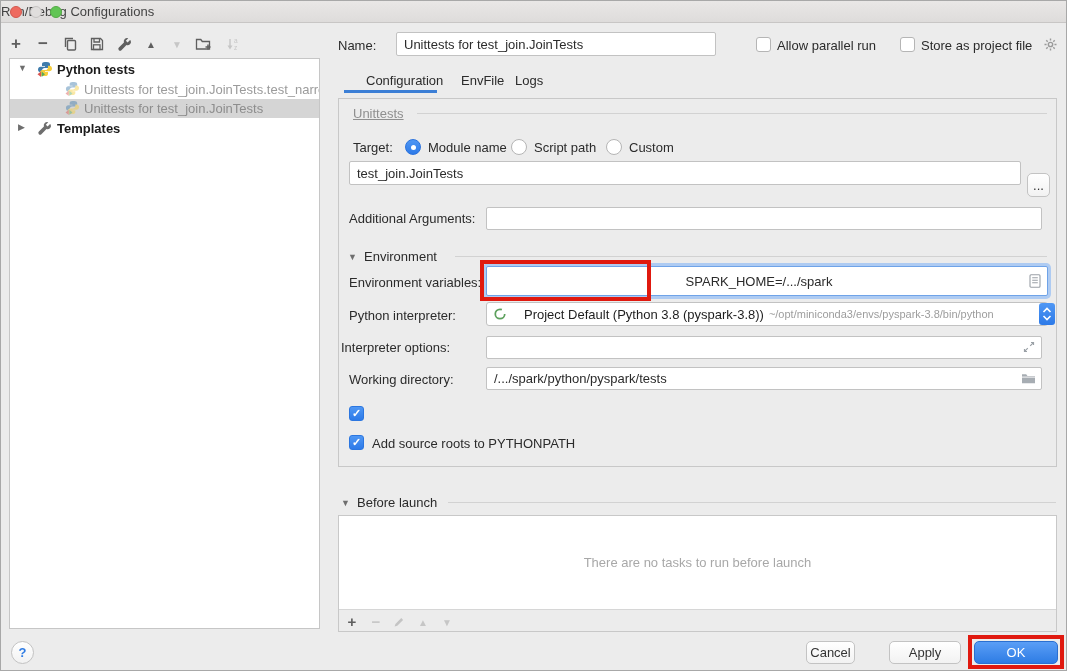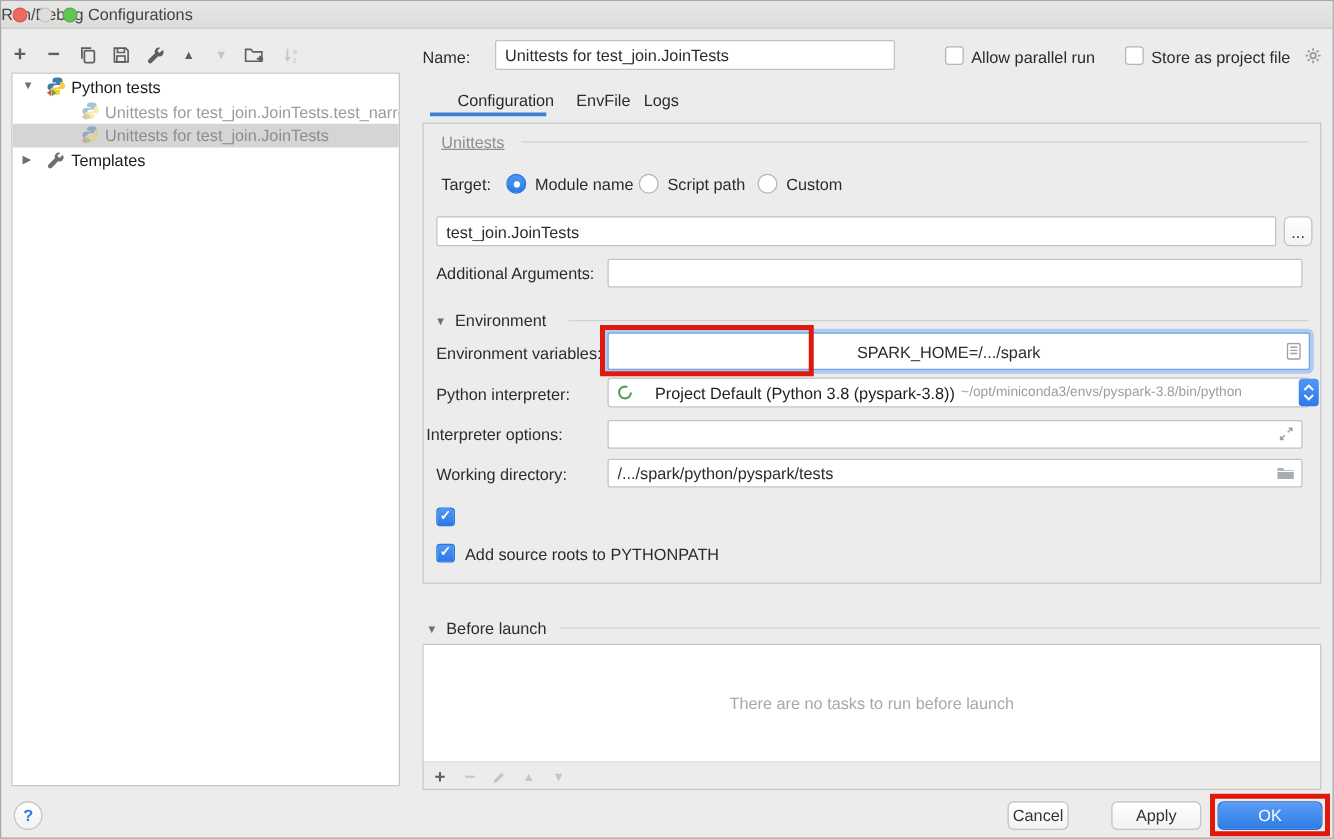--- a/index.html
+++ b/index.html
@@ -28,21 +28,21 @@
   .tb-tri { font-size:10px; color:#5f5f5f; }
   .disabled { color:#c6c6c6 !important; }
 
   
   #tree-panel { position:absolute; left:8px; top:57px; width:311px; height:571px;
     background:#ffffff; border:1px solid #c6c6c6; overflow:hidden; }
   .tree-row { position:absolute; left:0; width:100%; white-space:nowrap; overflow:hidden; }
   .tree-caret { position:absolute; font-size:9px; color:#6e6e6e; top:3px; }
   .tree-ico { position:absolute; top:1px; }
   .tree-lbl { position:absolute; top:2px; }
-  .bold { font-weight:normal; color:#1c1c1c; }
+  .bold { font-weight:bold; color:#1c1c1c; }
   .gray-lbl { color:#9b9b9b; }
   #tree-row-selected { background:#d5d5d5; }
 
   
   .field { position:absolute; background:#fff; border:1px solid #c2c2c2;
     border-radius:2px; font-size:13px; color:#2b2b2b; padding:0 7px;
     font-family:"Liberation Sans", sans-serif; }
   input.field { outline:none; }
   .lbl { position:absolute; color:#2b2b2b; font-size:13px; white-space:nowrap; }
   .btn { position:absolute; display:flex; align-items:center; justify-content:center;
@@ -245,21 +245,21 @@
     <div class="sect-line" style="left:78px;top:14px;width:630px"></div>
 
     <span class="lbl" style="left:14px;top:41px">Target:</span>
     <span class="radio selected" style="left:66px;top:40px"></span>
     <span class="lbl" style="left:89px;top:41px">Module name</span>
     <span class="radio" style="left:172px;top:40px"></span>
     <span class="lbl" style="left:195px;top:41px">Script path</span>
     <span class="radio" style="left:267px;top:40px"></span>
     <span class="lbl" style="left:290px;top:41px">Custom</span>
 
-    <input class="field" style="left: 10px; top: 74px; width: 672px; height: 24px;" value="test_join.JoinTests">
+    <input class="field" style="left: 10px; top: 62px; width: 672px; height: 24px;" value="test_join.JoinTests">
     <span class="btn" style="left:688px;top:74px;width:23px;height:24px">...</span>
 
     <span class="lbl" style="left:10px;top:112px">Additional Arguments:</span>
     <input class="field" style="left: 147px; top: 108px; width: 556px; height: 23px;" value="">
 
     <span class="sect-caret" style="left:9px;top:153px">▼</span>
     <span class="lbl" style="left:25px;top:150px">Environment</span>
     <div class="sect-line" style="left:116px;top:157px;width:592px"></div>
 
     <span class="lbl" style="left:10px;top:176px">Environment variables:</span>

